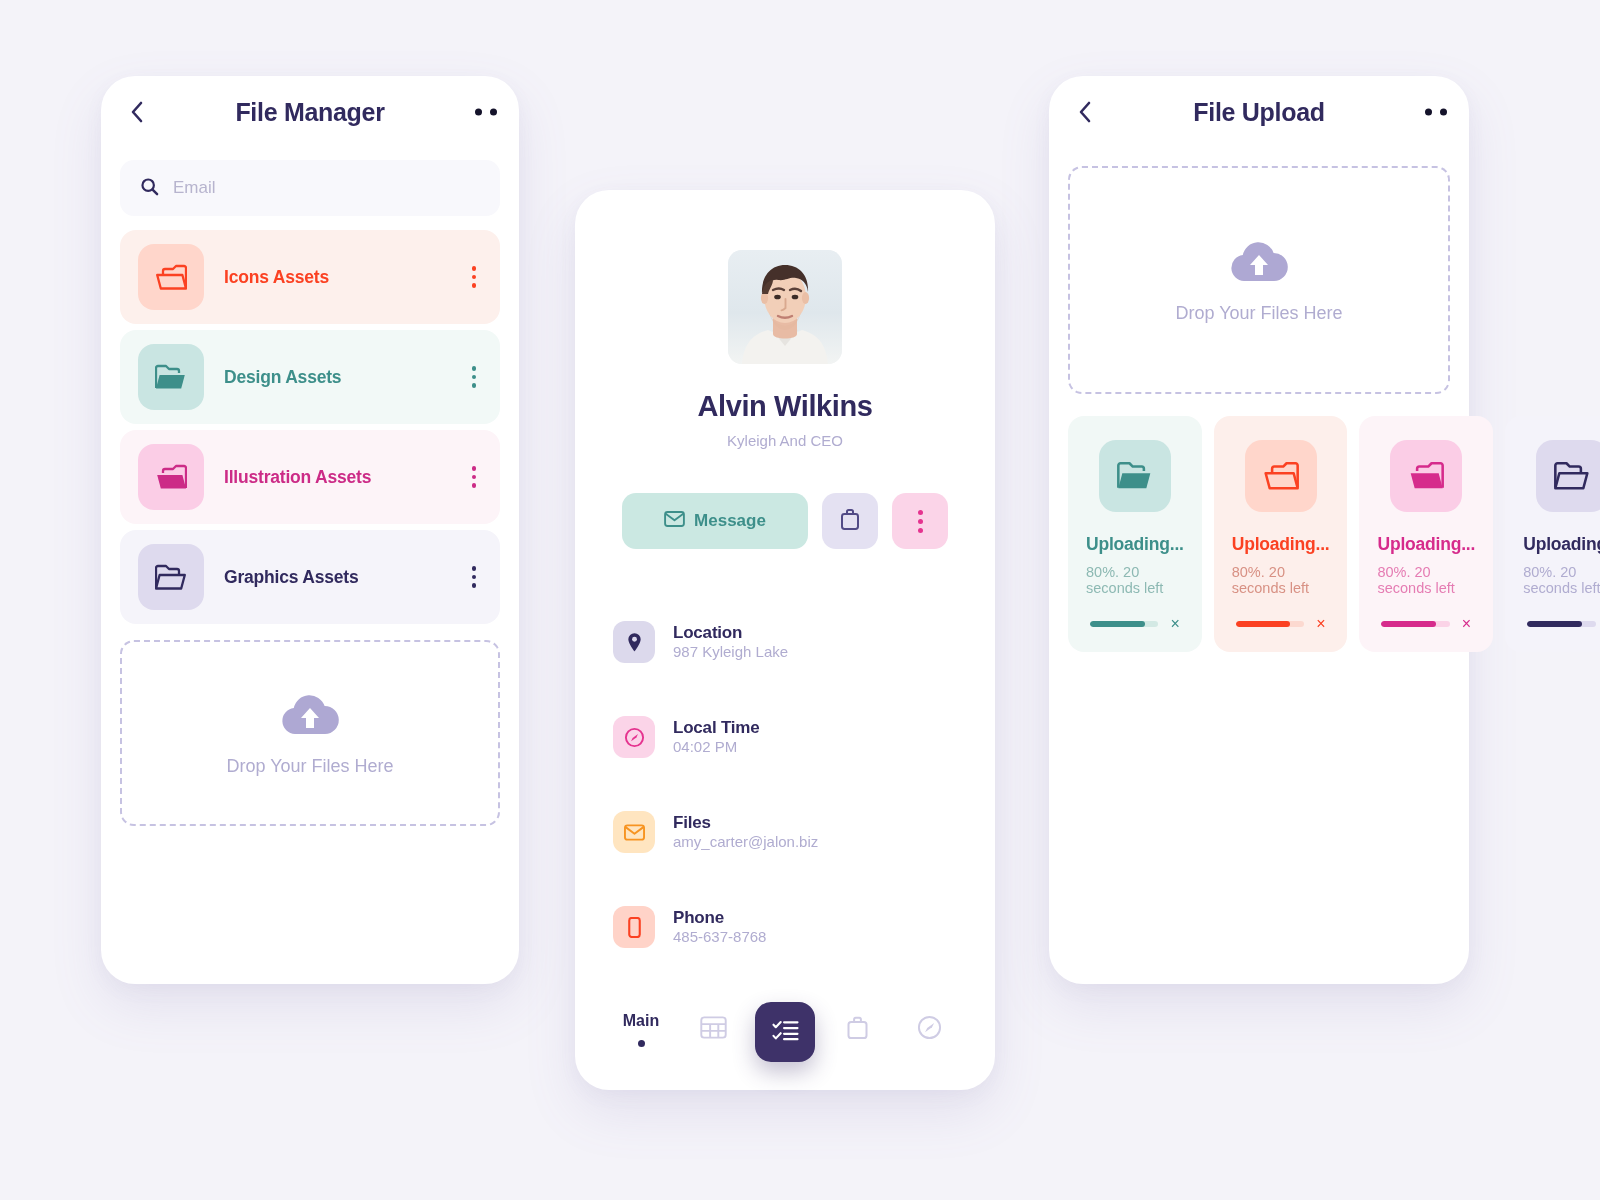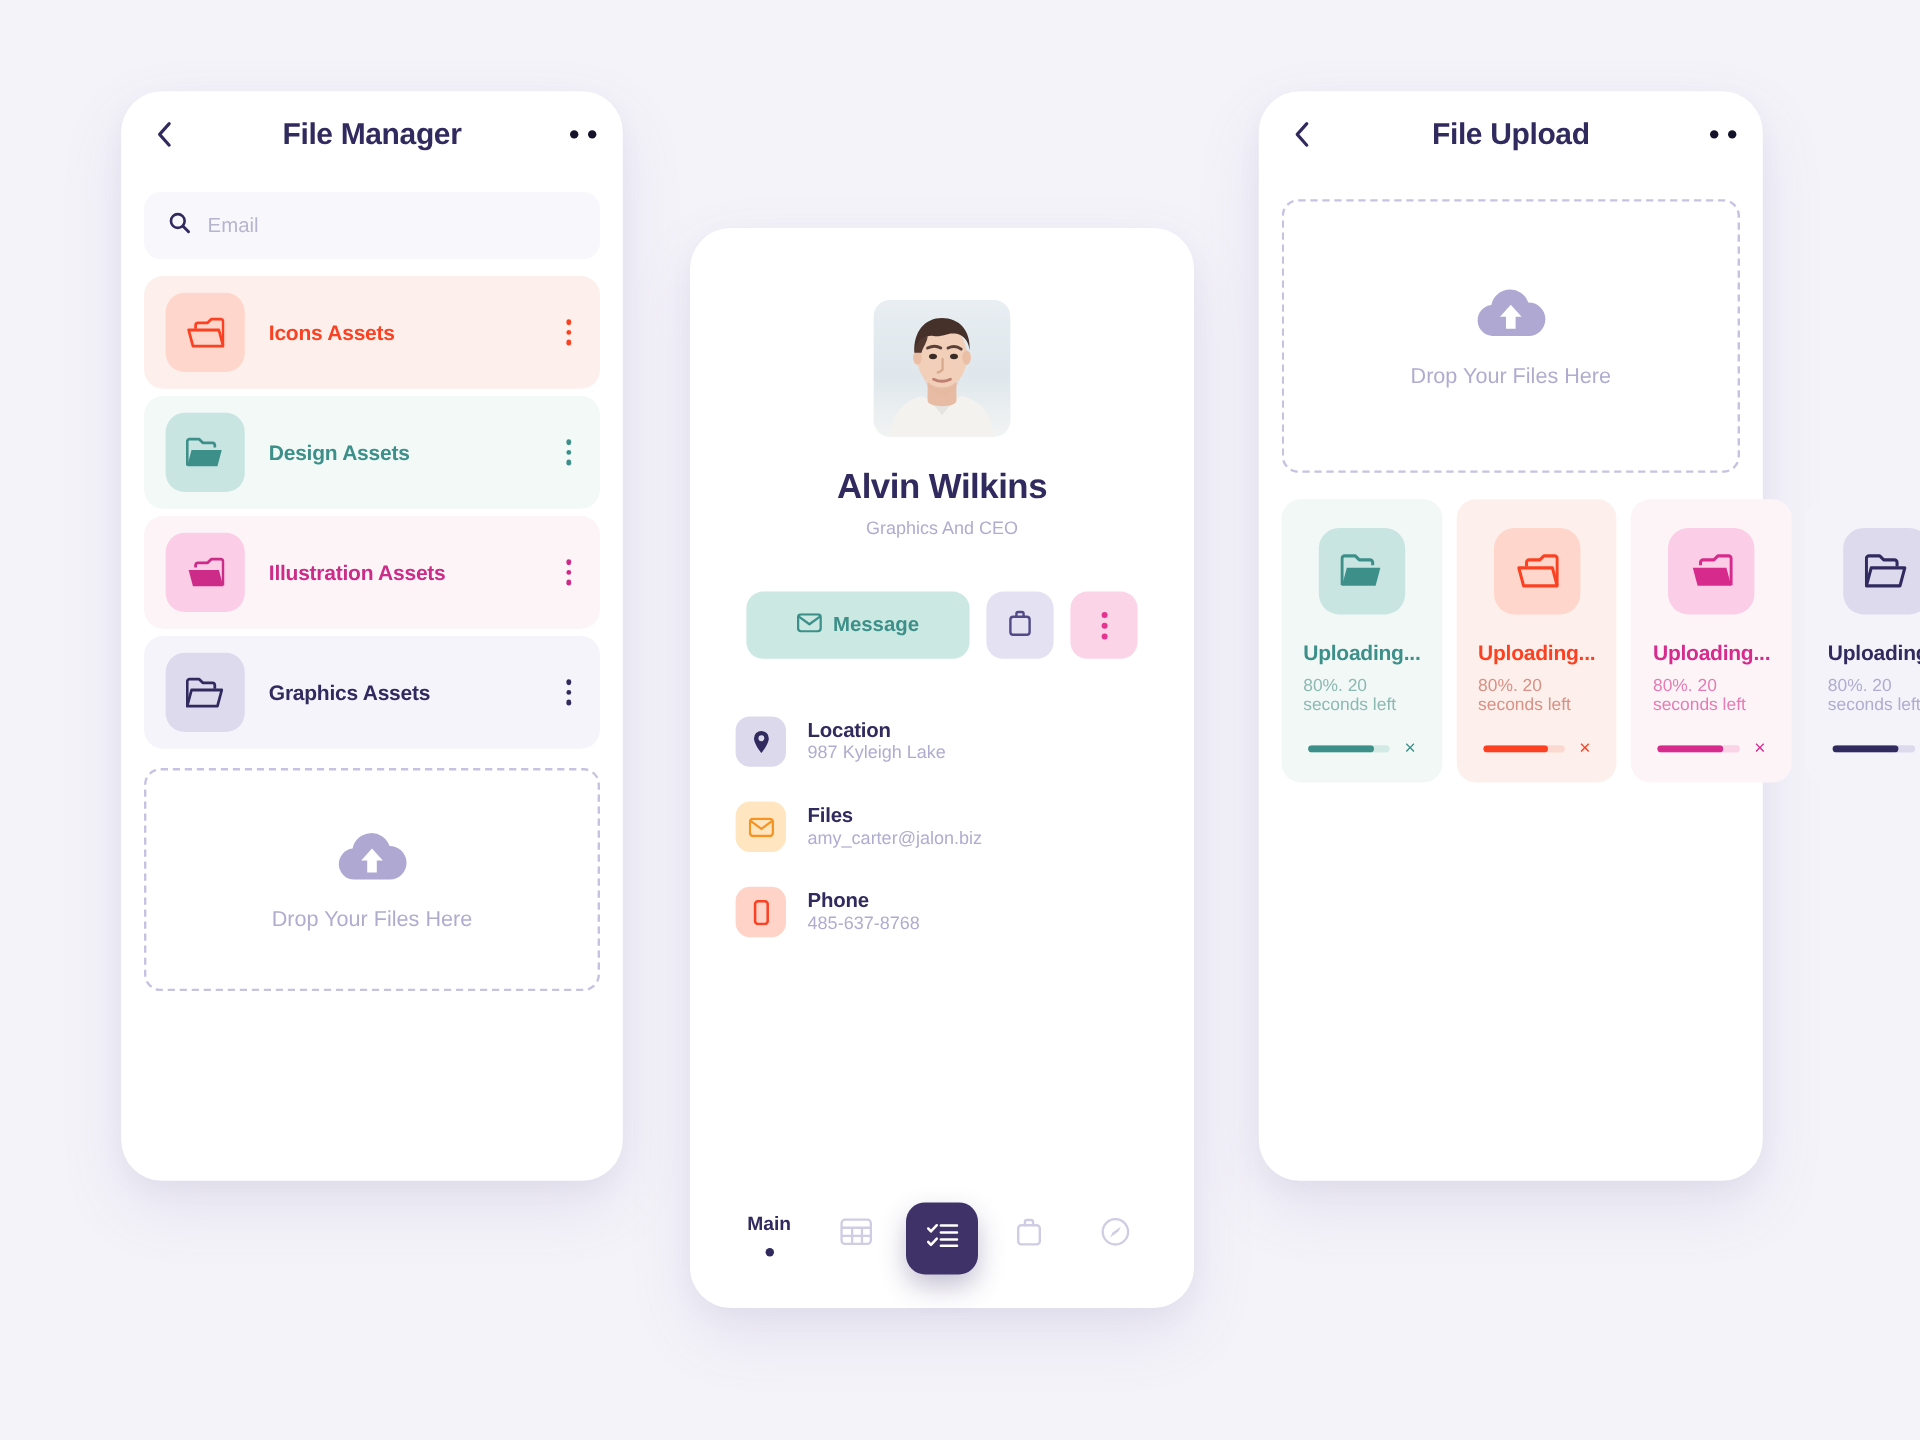--- a/index.html
+++ b/index.html
@@ -94,21 +94,21 @@
   .btn-sq {
     width: 56px; height: 56px; border-radius: 14px;
     display: flex; align-items: center; justify-content: center; cursor: pointer; border: none;
   }
   .btn-case { background: #e4e1f2; }
   .btn-more { background: #fbd4e8; }
   .btn-more .dots-v i { background: #e5338f; width: 5px; height: 5px; }
 
   
   .contacts { margin: 48px 0 0 0; padding: 0 38px; display: flex; flex-direction: column; gap: 29px; }
-  .contact { display: flex; align-items: center; gap: 18px; cursor: pointer; }
+  .contact { display: flex; align-items: center; gap: 18px; cursor: pointer; margin-top: 24px; }
   .c-ico { width: 42px; height: 42px; border-radius: 12px; display: flex; align-items: center; justify-content: center; flex: 0 0 auto; }
   .c-title { font-size: 17px; font-weight: bold; color: #312a5e; letter-spacing: -0.2px; }
   .c-val { font-size: 15px; color: #b0acd0; margin-top: 3px; }
 
   
   .bnav {
     position: absolute; left: 0; right: 0; bottom: 34px;
     display: flex; align-items: center; justify-content: space-between;
     padding: 0 36px;
   }
@@ -279,21 +279,21 @@
           <path d="M57.5 49v9q-2 2-4 2.4" stroke="#d9a98f" stroke-width="1.9" fill="none" stroke-linecap="round"></path>
 
           <path d="M50 66q7 3.5 14 0" stroke="#bf7f72" stroke-width="2.4" fill="none" stroke-linecap="round"></path>
 
           <path d="M40 58q3 16 17 18 14-2 17-18-4 20-17 22-13-2-17-22z" fill="#e3b89e" opacity=".5"></path>
         </g>
       </svg>
     </div>
 
     <div class="pname">Alvin Wilkins</div>
-    <div class="prole">Graphics And CEO</div>
+    <div class="prole">Kyleigh And CEO</div>
 
     <div class="actions">
       <button class="btn-msg">
         <span>
           <svg width="21" height="16" viewBox="0 0 22 17">
               <rect x="1" y="1" width="20" height="15" rx="2.6" stroke="#3d8f8a" stroke-width="2" fill="none"></rect>
               <path d="M2 3.2l9 6.6 9-6.6" stroke="#3d8f8a" stroke-width="2" fill="none" stroke-linecap="round" stroke-linejoin="round"></path>
             </svg>
         </span>
         <span>Message</span>
@@ -319,20 +319,32 @@
       <div class="contact">
         <span class="c-ico" style="background:#dcd9ec">
           <svg width="15" height="21" viewBox="0 0 16 22">
               <path d="M8 1a6.6 6.6 0 0 1 6.6 6.6c0 4.9-6.6 13-6.6 13s-6.6-8.1-6.6-13A6.6 6.6 0 0 1 8 1z" fill="#312a5e"></path>
               <circle cx="8" cy="7.5" r="2.6" fill="#dcd9ec"></circle>
             </svg>
         </span>
         <span>
           <span class="c-title">Location</span><br>
           <span class="c-val">987 Kyleigh Lake</span>
+        </span>
+      </div>
+      <div class="contact">
+        <span class="c-ico" style="background:#fbd4e8">
+          <svg width="21" height="21" viewBox="0 0 22 22">
+              <circle cx="11" cy="11" r="9" stroke="#e5338f" stroke-width="2" fill="none"></circle>
+              <path d="M14.6 7.4L9 11.4l-1.6 3.6 5.6-4z" fill="#e5338f"></path>
+            </svg>
+        </span>
+        <span>
+          <span class="c-title">Local Time</span><br>
+          <span class="c-val">04:02 PM</span>
         </span>
       </div>
       <div class="contact">
         <span class="c-ico" style="background:#ffe5c0">
           <svg width="21" height="17" viewBox="0 0 22 17">
               <rect x="1" y="1" width="20" height="15" rx="2.6" stroke="#f79421" stroke-width="2" fill="none"></rect>
               <path d="M2.4 3.4l8.6 6.4 8.6-6.4" stroke="#f79421" stroke-width="2" fill="none" stroke-linecap="round" stroke-linejoin="round"></path>
             </svg>
         </span>
         <span>

